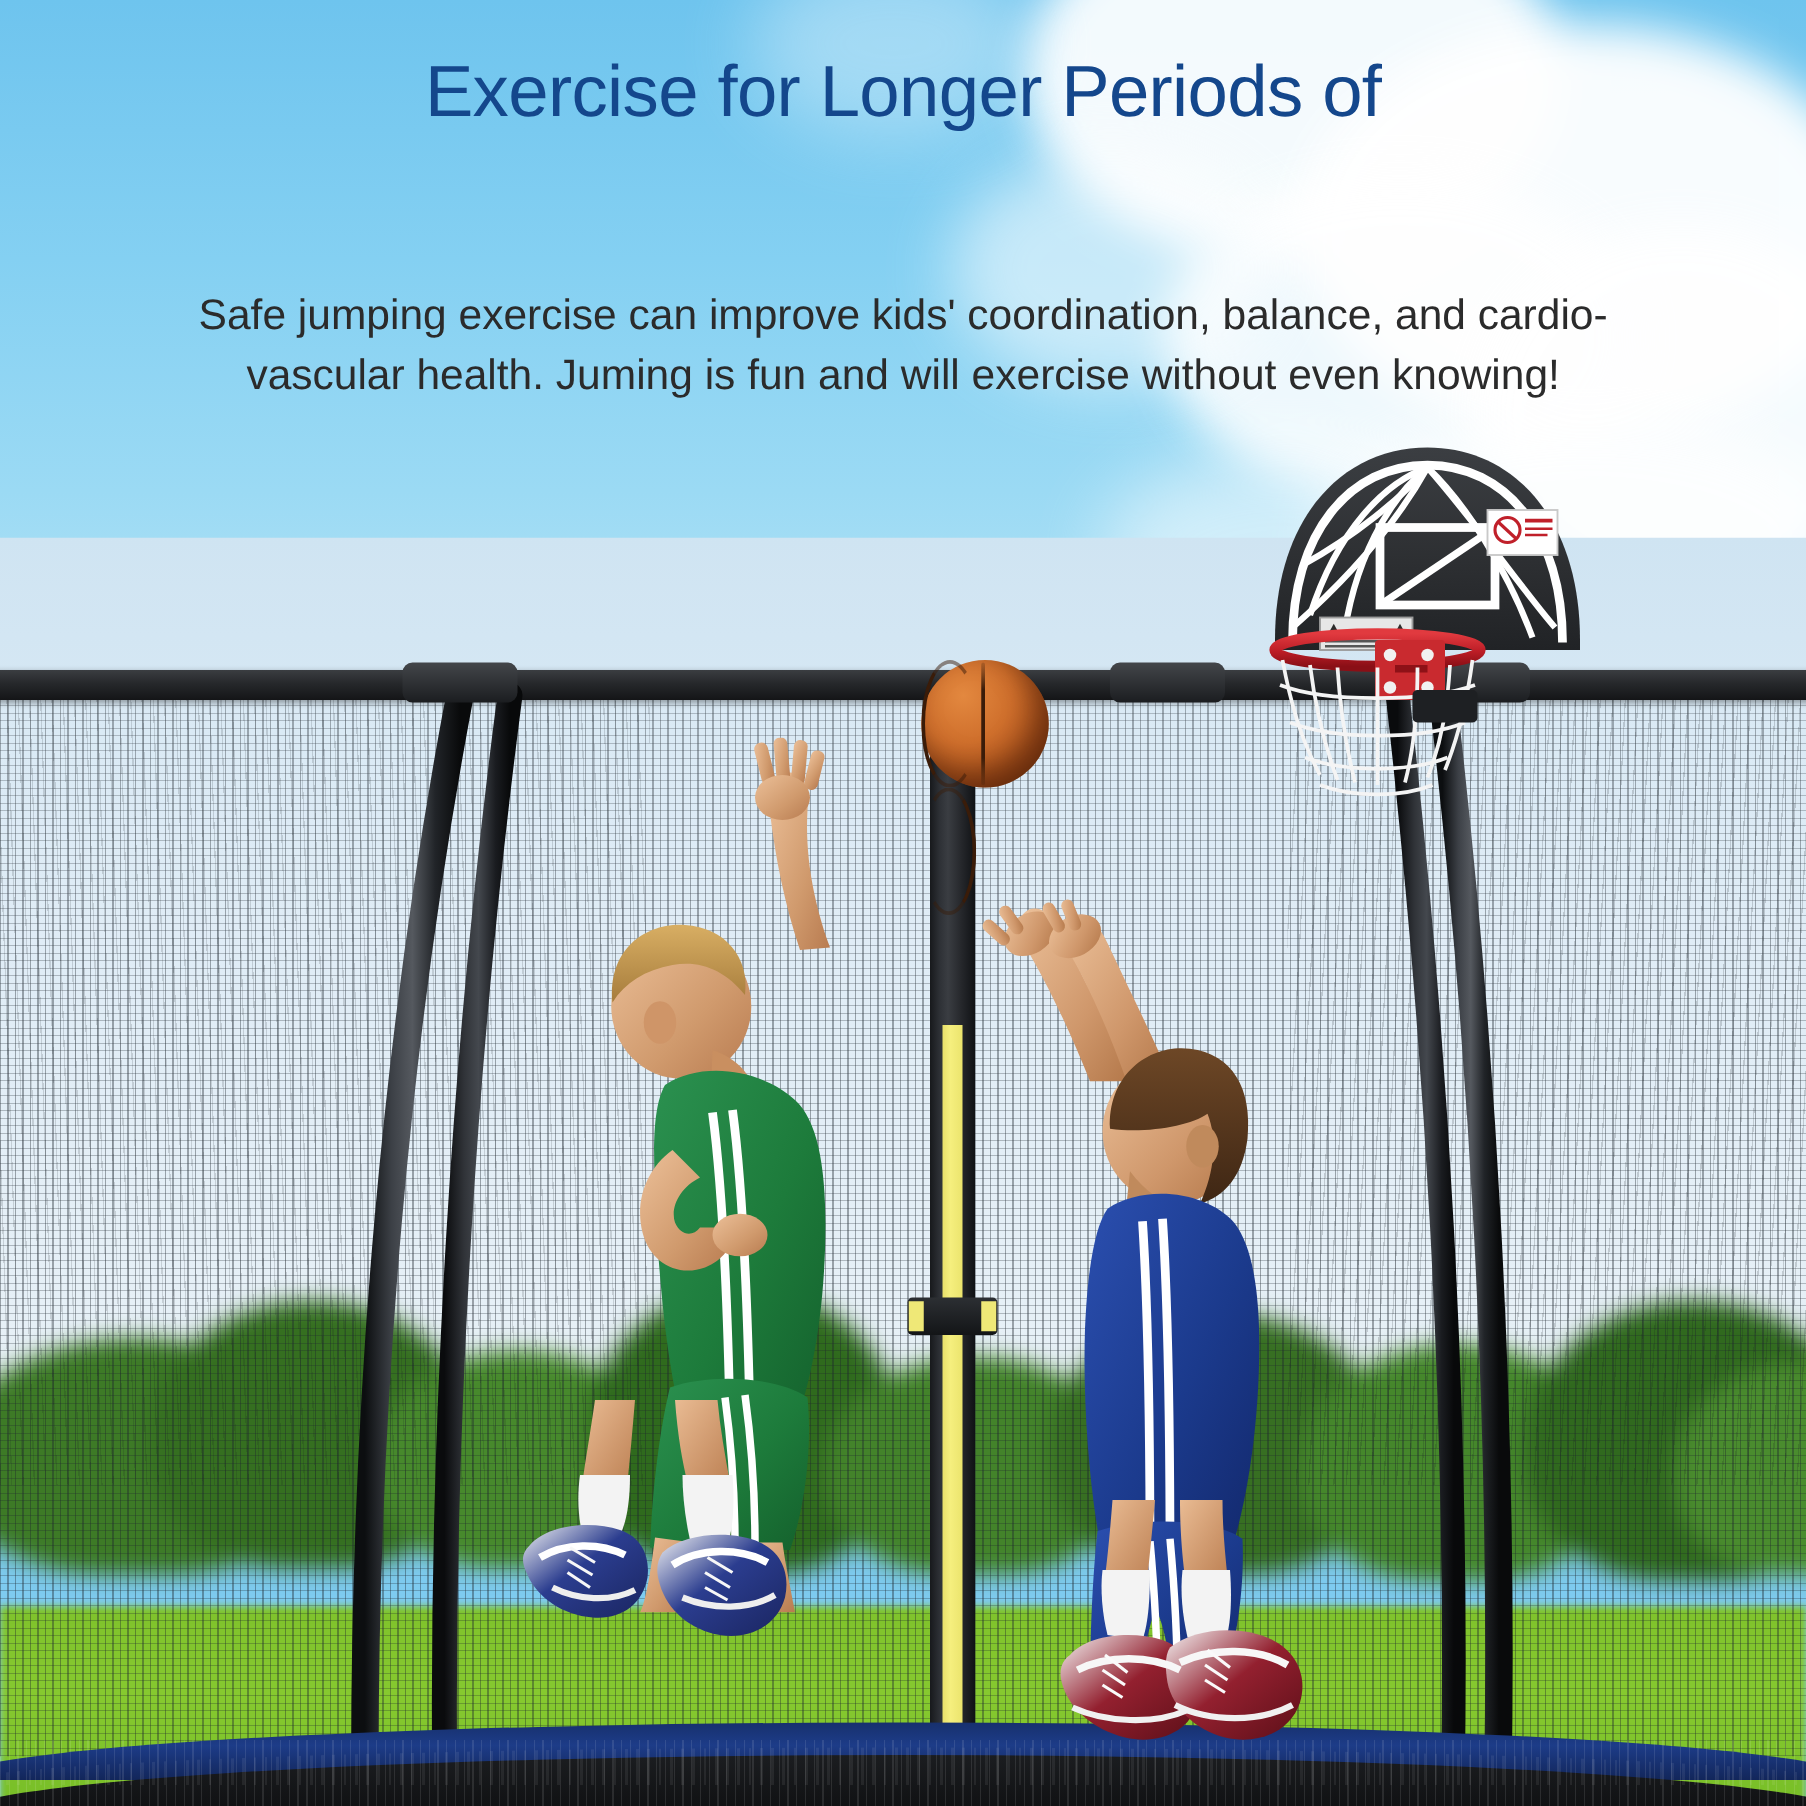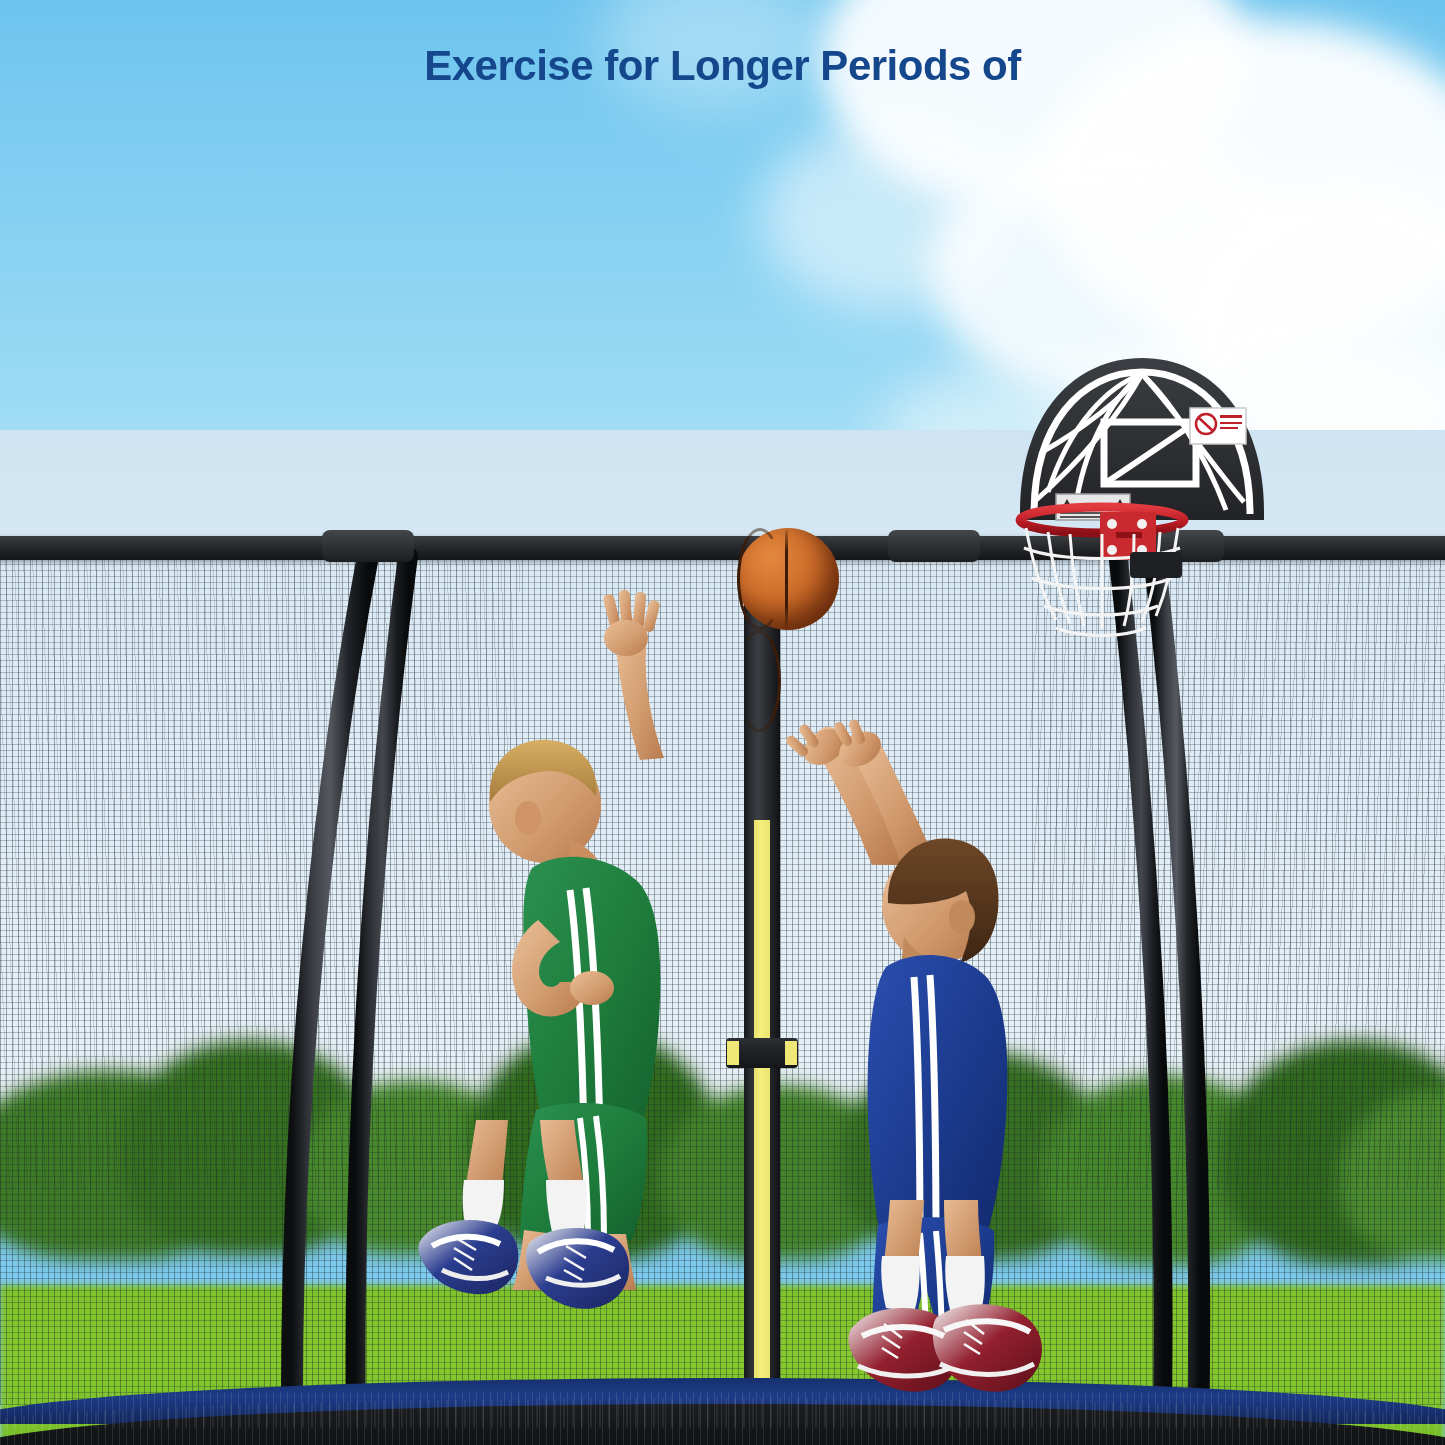--- a/index.html
+++ b/index.html
@@ -27,21 +27,21 @@
   .c6{left:1060px;top:330px;width:420px;height:200px;opacity:.75;filter:blur(24px);}
   .c7{left:600px;top:-40px;width:230px;height:150px;opacity:.35;filter:blur(30px);}
   .c8{left:880px;top:360px;width:300px;height:160px;opacity:.5;filter:blur(28px);}
 
   
   .headline-wrap{
     position:absolute;left:0;top:44px;width:1445px;text-align:center;
     z-index:40;
   }
   .h1a{
-    font-size:42px;font-weight:bold;color:#14478c;letter-spacing:-.5px;
+    font-size:58px;font-weight:normal;color:#14478c;letter-spacing:-.5px;
     line-height:1.05;margin:0;
   }
   .h1b{
     font-size:58px;font-weight:bold;color:#2e2e2e;letter-spacing:-.5px;
     line-height:1.05;margin:0;padding-top:46px;
   }
   .subcopy{
     position:absolute;left:0;top:228px;width:1445px;text-align:center;
     font-size:34px;color:#2b2b2b;line-height:1.42;z-index:40;
     padding:0 40px;box-sizing:border-box;font-weight:400;
@@ -196,20 +196,22 @@
     <div class="cloud c5"></div>
     <div class="cloud c6"></div>
     <div class="cloud c7"></div>
     <div class="cloud c8"></div>
   </div>
 
   <div class="headline-wrap">
     <div class="h1a">Exercise for Longer Periods of</div>
   </div>
   <div class="subcopy">
+    <span>Safe jumping exercise can improve kids' coordination, balance, and cardio-</span>
+    <span>vascular health. Juming is fun and will exercise without even knowing!</span>
   </div>
 
   <div class="outdoor">
     <div class="bg-sky"></div>
 
     <div class="treeline">
       <div class="tree" style="left:-40px;top:40px;width:300px;height:190px;background:#3d7a26;"></div>
       <div class="tree" style="left:120px;top:10px;width:260px;height:215px;background:#356f20;"></div>
       <div class="tree" style="left:300px;top:50px;width:230px;height:175px;background:#47892c;"></div>
       <div class="tree" style="left:470px;top:0px;width:250px;height:230px;background:#2f6a1d;"></div>

